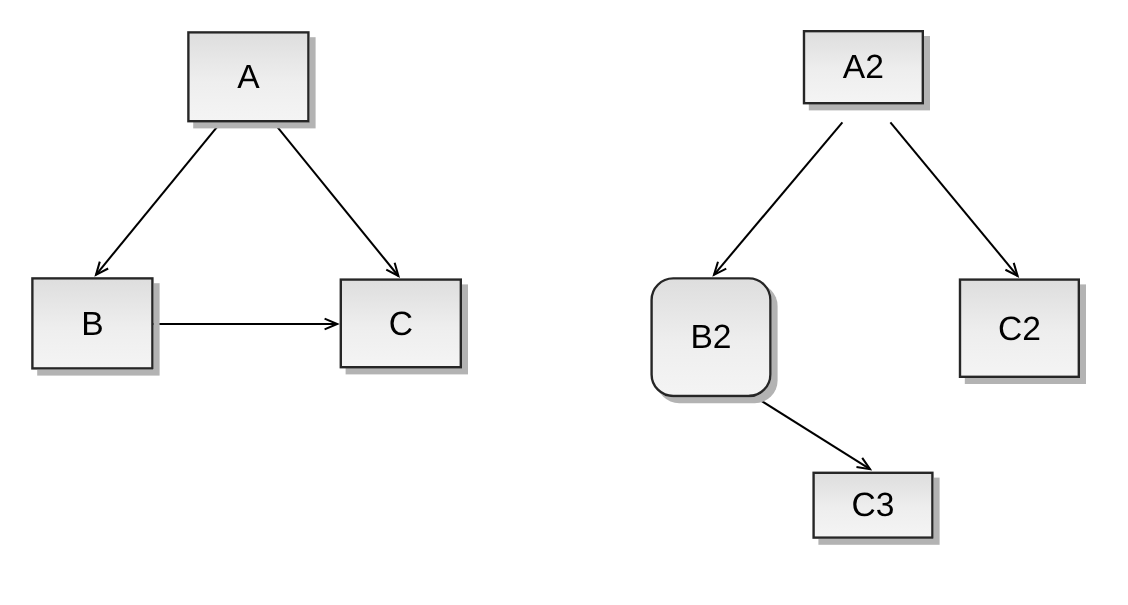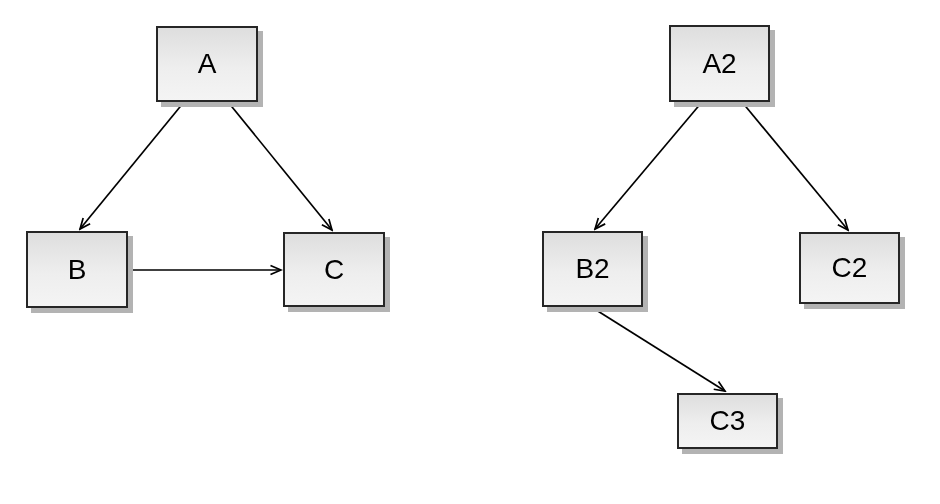--- a/index.html
+++ b/index.html
@@ -59,26 +59,26 @@
   <div id="nodes-layer">
       <div class="node" style="left: 156px; top: 26px; width: 102px; height: 76px;">
         <span>A</span>
       </div>
       <div class="node" style="left: 26px; top: 231px; width: 102px; height: 77px;">
         <span>B</span>
       </div>
       <div class="node" style="left: 283px; top: 232px; width: 102px; height: 75px;">
         <span>C</span>
       </div>
-      <div class="node" style="left: 669px; top: 25px; width: 101px; height: 77px; text-align: right;">
+      <div class="node" style="left: 669px; top: 25px; width: 101px; height: 62px; text-align: right;">
         <span>A2</span>
       </div>
-      <div class="node" style="left: 542px; top: 231px; width: 101px; height: 76px;">
+      <div class="node" style="left: 542px; top: 231px; width: 101px; height: 100px; border-radius: 19px;">
         <span>B2</span>
       </div>
-      <div class="node" style="left: 799px; top: 232px; width: 101px; height: 72px;">
+      <div class="node" style="left: 799px; top: 232px; width: 101px; height: 83px;">
         <span>C2</span>
       </div>
       <div class="node" style="left: 677px; top: 393px; width: 101px; height: 56px;">
         <span>C3</span>
       </div>
     </div>
 </div>
 
 </body></html>

